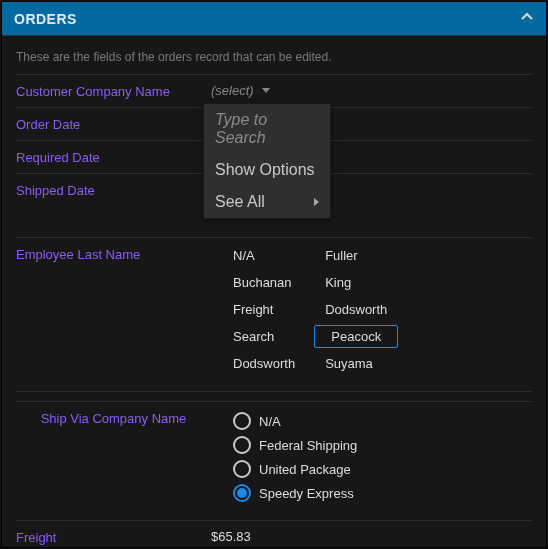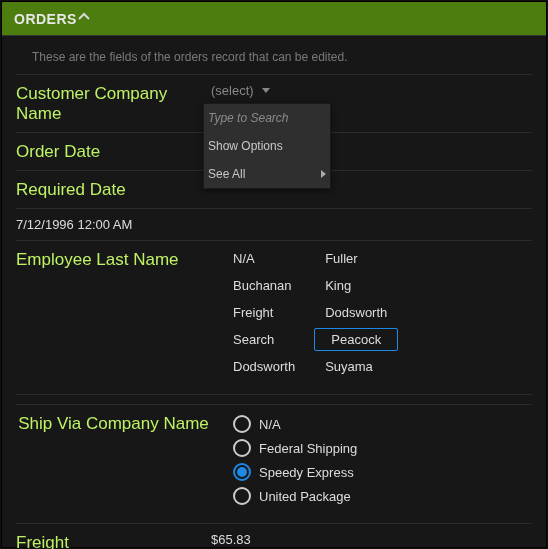--- a/index.html
+++ b/index.html
@@ -14,64 +14,64 @@
   }
   .panel {
     border: 1px solid #000;
     background: #171717;
     width: 546px;
     height: 547px;
     margin: 1px;
     position: relative;
   }
   .header {
-    background: #4d7c0f;
+    background: #0369a1;
     padding: 8px 12px;
     display: flex;
-    justify-content: flex-start;
+    justify-content: space-between;
     align-items: center;
     border-bottom: 1px solid #333;
   }
   .header-title {
     font-size: 14px;
     font-weight: 600;
     color: #e8e8e8;
     letter-spacing: 0.5px;
   }
   .collapse-icon { color: #d8d8d8; font-size: 14px; cursor: pointer; }
   .body { padding: 14px 14px 0 14px; }
   .intro {
     color: #7a7a7a;
     font-size: 12px;
     padding-bottom: 10px;
-    margin-left: 16px;
   }
   .row {
     display: flex;
     align-items: flex-start;
     border-top: 1px solid #2b2b2b;
     padding: 8px 0;
     min-height: 32px;
   }
   .row:first-of-type { border-top: 1px solid #2b2b2b; }
   .label {
     width: 195px;
     flex-shrink: 0;
-    color: #bef264;
-    font-size: 17px;
+    color: #8b5cf6;
+    font-size: 13px;
     padding-top: 1px;
   }
   .value {
     color: #ddd;
     font-size: 13px;
     position: relative;
     flex: 1;
   }
   .select-trigger {
     color: #888;
+    font-style: italic;
     display: inline-flex;
     align-items: center;
     gap: 8px;
     cursor: pointer;
   }
   .caret-down {
     width: 0; height: 0;
     border-left: 4px solid transparent;
     border-right: 4px solid transparent;
     border-top: 5px solid #888;
@@ -80,23 +80,23 @@
     position: absolute;
     top: 20px;
     left: -8px;
     width: 128px;
     background: #2f2f2f;
     border: 1px solid #1a1a1a;
     box-shadow: 0 2px 6px rgba(0,0,0,0.5);
     z-index: 10;
   }
   .dropdown-item {
-    padding: 7px 4px;
+    padding: 7px 11px;
     color: #c8c8c8;
-    font-size: 12px;
+    font-size: 16px;
     cursor: pointer;
     display: flex;
     justify-content: space-between;
     align-items: center;
   }
   .dropdown-item.hint { color: #8a8a8a; font-style: italic; }
   .submenu-caret {
     width: 0; height: 0;
     border-top: 4px solid transparent;
     border-bottom: 4px solid transparent;
@@ -186,24 +186,25 @@
       <div class="label">Order Date</div>
       <div class="value"></div>
     </div>
 
     <div class="row">
       <div class="label">Required Date</div>
       <div class="value"></div>
     </div>
 
     <div class="row">
+      <div class="label">Shipped Date</div>
       <div class="value">7/12/1996 12:00 AM</div>
     </div>
 
-    <div class="row" style="padding-bottom:14px;">
+    <div class="row" style="padding-bottom:14px;margin-top:31px;">
       <div class="label">Employee Last Name</div>
       <div class="value">
         <div class="emp-grid" id="emp-grid">
             <div class="emp-col">
               <div class="emp-item">N/A</div>
               <div class="emp-item">Buchanan</div>
               <div class="emp-item">Freight</div>
               <div class="emp-item">Search</div>
               <div class="emp-item">Dodsworth</div>
             </div>
@@ -229,31 +230,31 @@
                 <span class="radio-inner"></span>
               </span>
               <span>N/A</span>
             </div>
             <div class="radio-item">
               <span class="radio-outer">
                 <span class="radio-inner"></span>
               </span>
               <span>Federal Shipping</span>
             </div>
+            <div class="radio-item">
+              <span class="radio-outer">
+                <span class="radio-inner"></span>
+              </span>
+              <span>United Package</span>
+            </div>
             <div class="radio-item checked">
               <span class="radio-outer">
                 <span class="radio-inner"></span>
               </span>
               <span>Speedy Express</span>
-            </div>
-            <div class="radio-item">
-              <span class="radio-outer">
-                <span class="radio-inner"></span>
-              </span>
-              <span>United Package</span>
             </div>
           </div>
       </div>
     </div>
 
     <div class="row">
       <div class="label">Freight</div>
       <div class="value">$65.83</div>
     </div>
 

